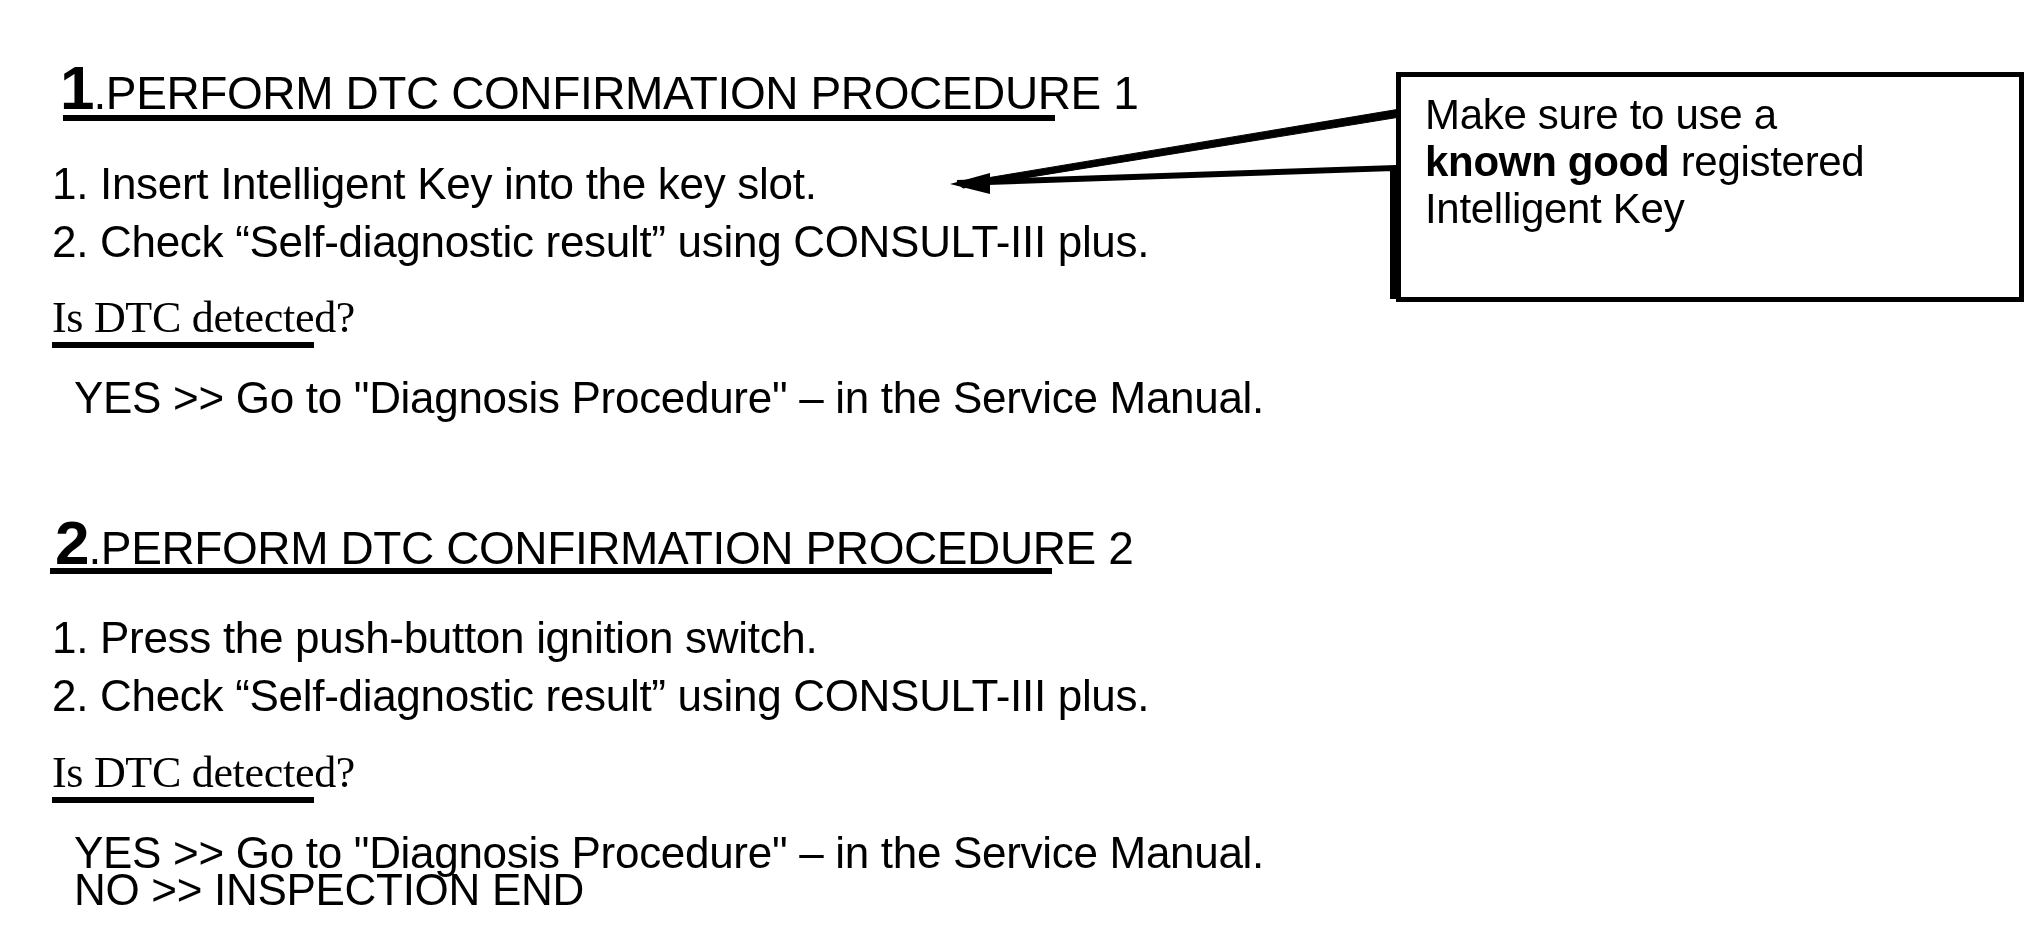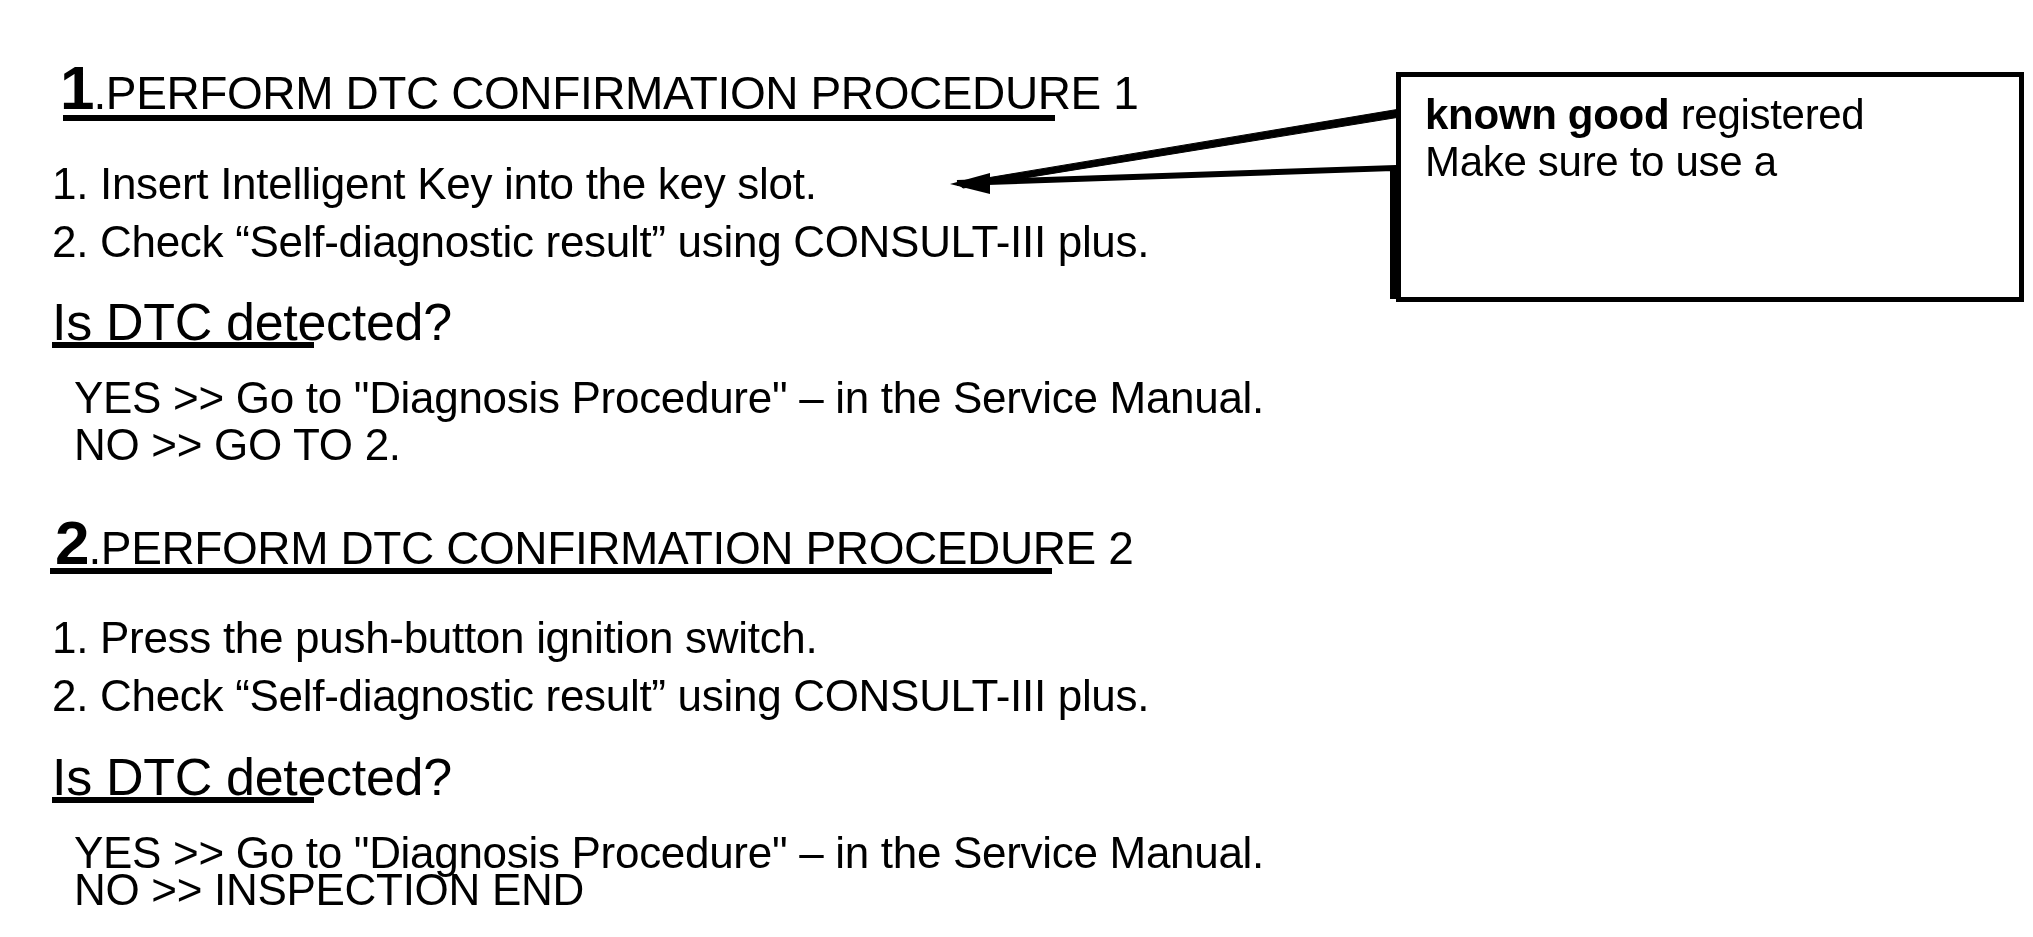--- a/index.html
+++ b/index.html
@@ -56,23 +56,24 @@
     position: absolute;
     white-space: nowrap;
     font-size: 44px;
     font-weight: normal;
     letter-spacing: -0.3px;
     line-height: 1;
   }
   .question-line {
     position: absolute;
     white-space: nowrap;
-    font-size: 52px;
+    font-size: 44px;
     letter-spacing: -0.3px;
     line-height: 1;
+    font-family: Liberation Serif, serif;
   }
   .question-rule {
     position: absolute;
     height: 6px;
     background: #000000;
   }
   .result-line {
     position: absolute;
     white-space: nowrap;
     font-size: 44px;
@@ -128,37 +129,37 @@
   </div>
   <div class="heading-rule" style="left:63px; top:84px; width:992px;"></div>
 
   <div class="body-line" style="left:52px; top:131px;text-align:right;">1. Insert Intelligent Key into the key slot.</div>
   <div class="body-line" style="left:52px; top:189px;">2. Check “Self-diagnostic result” using CONSULT-III plus.</div>
 
   <div class="question-line" style="left:52px; top:265px;">Is DTC detected?</div>
   <div class="question-rule" style="left:52px; top:311px; width:262px;"></div>
 
   <div class="result-line" style="left:74px; top:345px;">YES &gt;&gt; Go to "Diagnosis Procedure" – in the Service Manual.</div>
-  <div class="result-line" style="left:74px; top:392px;">NO &gt;&gt; GO TO 2.</div>
 
   <div class="step-heading" style="left:55px; top:481px;text-align:right;">
     <span class="step-num">2</span><span class="step-title">.PERFORM DTC CONFIRMATION PROCEDURE 2</span>
   </div>
 
   <div class="heading-rule" style="left:50px; top:537px; width:1002px;"></div>
 
   <div class="body-line" style="left:52px; top:585px;">1. Press the push-button ignition switch.</div>
   <div class="body-line" style="left:52px; top:643px;">2. Check “Self-diagnostic result” using CONSULT-III plus.</div>
 
   <div class="question-line" style="left:52px; top:720px;">Is DTC detected?</div>
   <div class="question-rule" style="left:52px; top:766px; width:262px;"></div>
 
   <div class="result-line" style="left:74px; top:800px;">YES &gt;&gt; Go to "Diagnosis Procedure" – in the Service Manual.</div>
   <div class="result-line" style="left:74px; top:837px;">NO &gt;&gt; INSPECTION END</div>
 
   <div class="callout-box" style="left:1396px; top:41px; width:628px; height:230px;">
     <div class="callout-text">
+      <div>Make sure to use a</div>
       <div><b>known good</b><span> registered</span></div>
-      <div>Make sure to use a</div>
+      <div>Intelligent Key</div>
     </div>
   </div>
 
 </div>
 
 </body></html>

